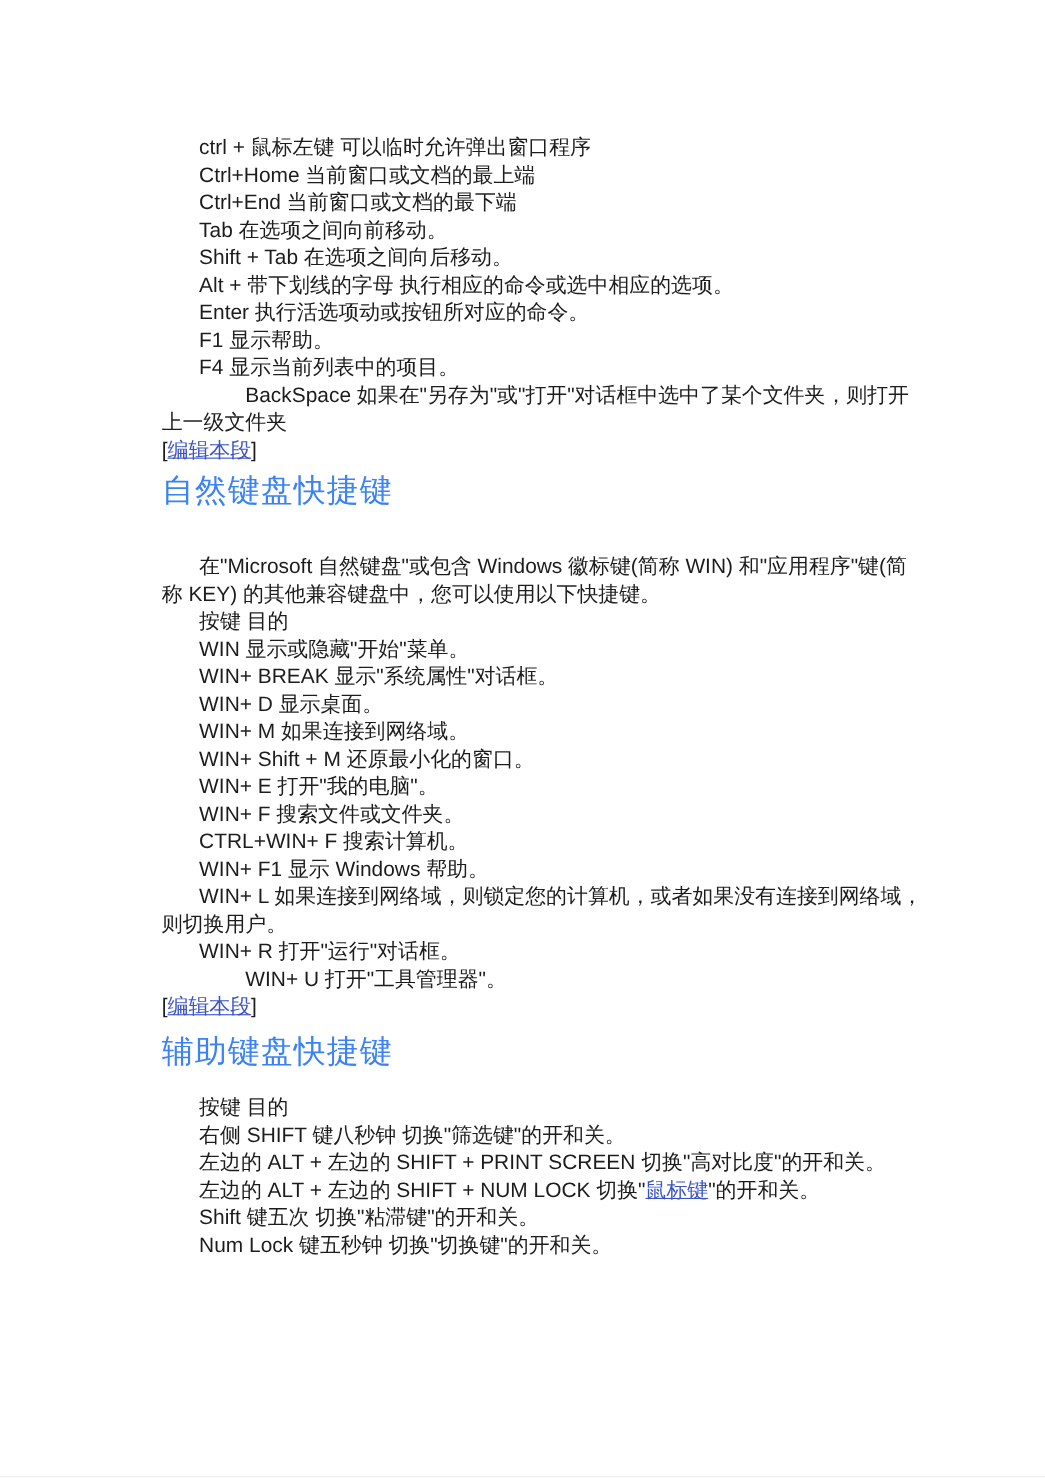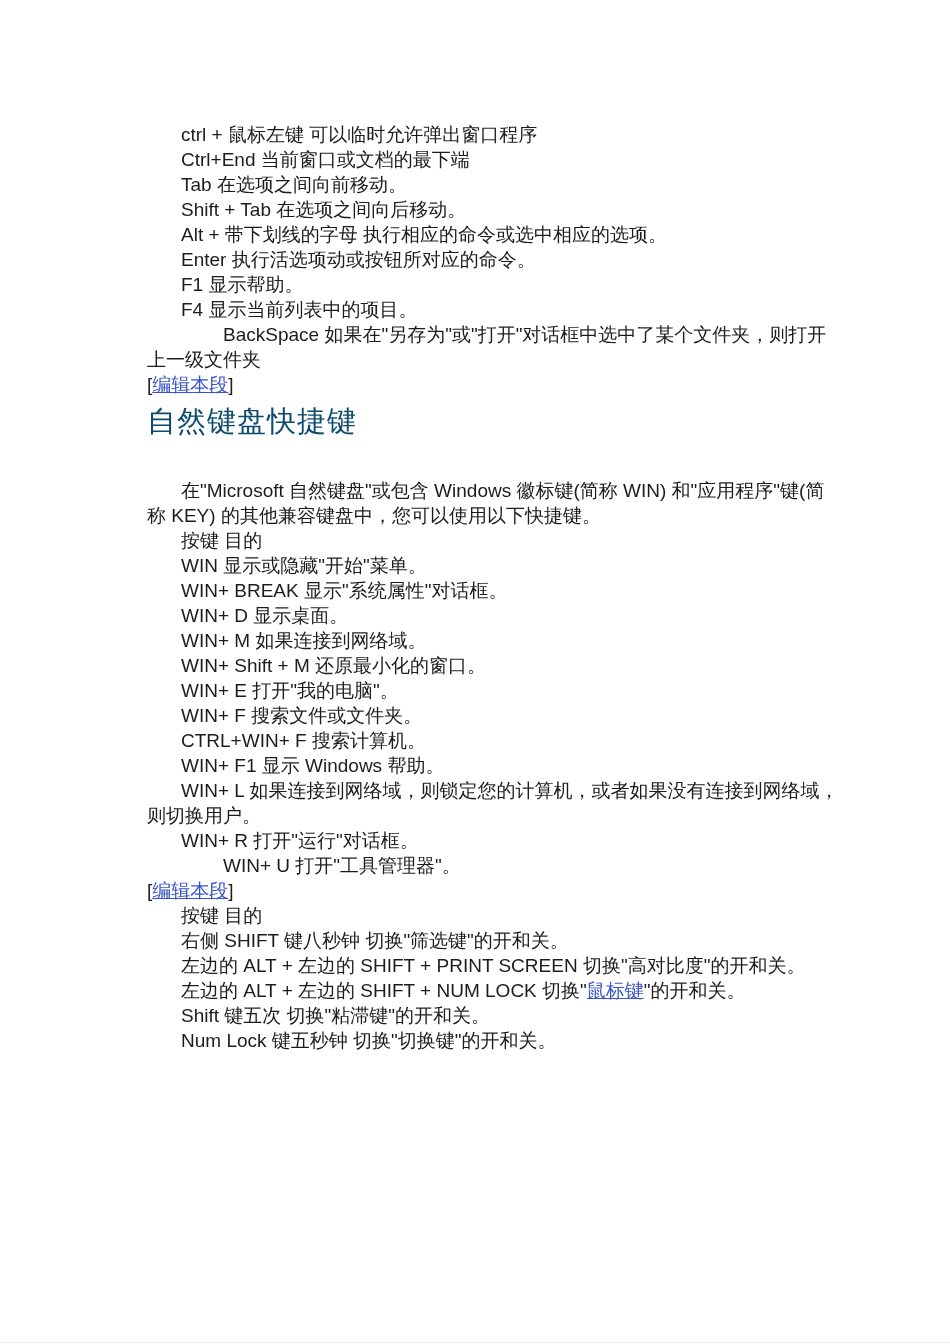--- a/index.html
+++ b/index.html
@@ -45,41 +45,42 @@
     text-decoration: underline;
     cursor: pointer;
     text-align: right;
   }
   h2.h2 {
     font-size: 29px;
     font-weight: 400;
     line-height: 37px;
     letter-spacing: 1px;
     margin: 6px 0 38px 0;
-    color: #0c4a6e;
+    color: #3b82f6;
   }
   h2.h2.h2-b {
     margin: 10px 0 20px 0;
   }
   .bottom-edge {
     position: absolute;
     left: 0;
     bottom: 1px;
     width: 100%;
     height: 1px;
     background: #ececec;
   }
 </style>
 </head>
 <body>
 
 <div class="page">
   <div class="content">
 
     <p class="ln">ctrl + 鼠标左键 可以临时允许弹出窗口程序</p>
+    <p class="ln">Ctrl+Home 当前窗口或文档的最上端</p>
     <p class="ln">Ctrl+End 当前窗口或文档的最下端</p>
     <p class="ln">Tab 在选项之间向前移动。</p>
     <p class="ln">Shift + Tab 在选项之间向后移动。</p>
     <p class="ln">Alt + 带下划线的字母 执行相应的命令或选中相应的选项。</p>
     <p class="ln">Enter 执行活选项动或按钮所对应的命令。</p>
     <p class="ln">F1 显示帮助。</p>
     <p class="ln">F4 显示当前列表中的项目。</p>
     <p class="ln deep">BackSpace 如果在"另存为"或"打开"对话框中选中了某个文件夹，则打开上一级文件夹</p>
 
     <p class="edit"><span>[</span><a class="lnk">编辑本段</a><span>]</span></p>
@@ -96,20 +97,21 @@
     <p class="ln">WIN+ E 打开"我的电脑"。</p>
     <p class="ln">WIN+ F 搜索文件或文件夹。</p>
     <p class="ln">CTRL+WIN+ F 搜索计算机。</p>
     <p class="ln">WIN+ F1 显示 Windows 帮助。</p>
     <p class="ln">WIN+ L 如果连接到网络域，则锁定您的计算机，或者如果没有连接到网络域，则切换用户。</p>
     <p class="ln">WIN+ R 打开"运行"对话框。</p>
     <p class="ln deep">WIN+ U 打开"工具管理器"。</p>
 
     <p class="edit"><span>[</span><a class="lnk">编辑本段</a><span>]</span></p>
 
+    <h2 class="h2 h2-b">辅助键盘快捷键</h2>
 
     <p class="ln">按键 目的</p>
     <p class="ln">右侧 SHIFT 键八秒钟 切换"筛选键"的开和关。</p>
     <p class="ln">左边的 ALT + 左边的 SHIFT + PRINT SCREEN 切换"高对比度"的开和关。</p>
     <p class="ln"><span>左边的 ALT + 左边的 SHIFT + NUM LOCK 切换"</span><a class="lnk">鼠标键</a><span>"的开和关。</span></p>
     <p class="ln">Shift 键五次 切换"粘滞键"的开和关。</p>
     <p class="ln">Num Lock 键五秒钟 切换"切换键"的开和关。</p>
 
   </div>
 

